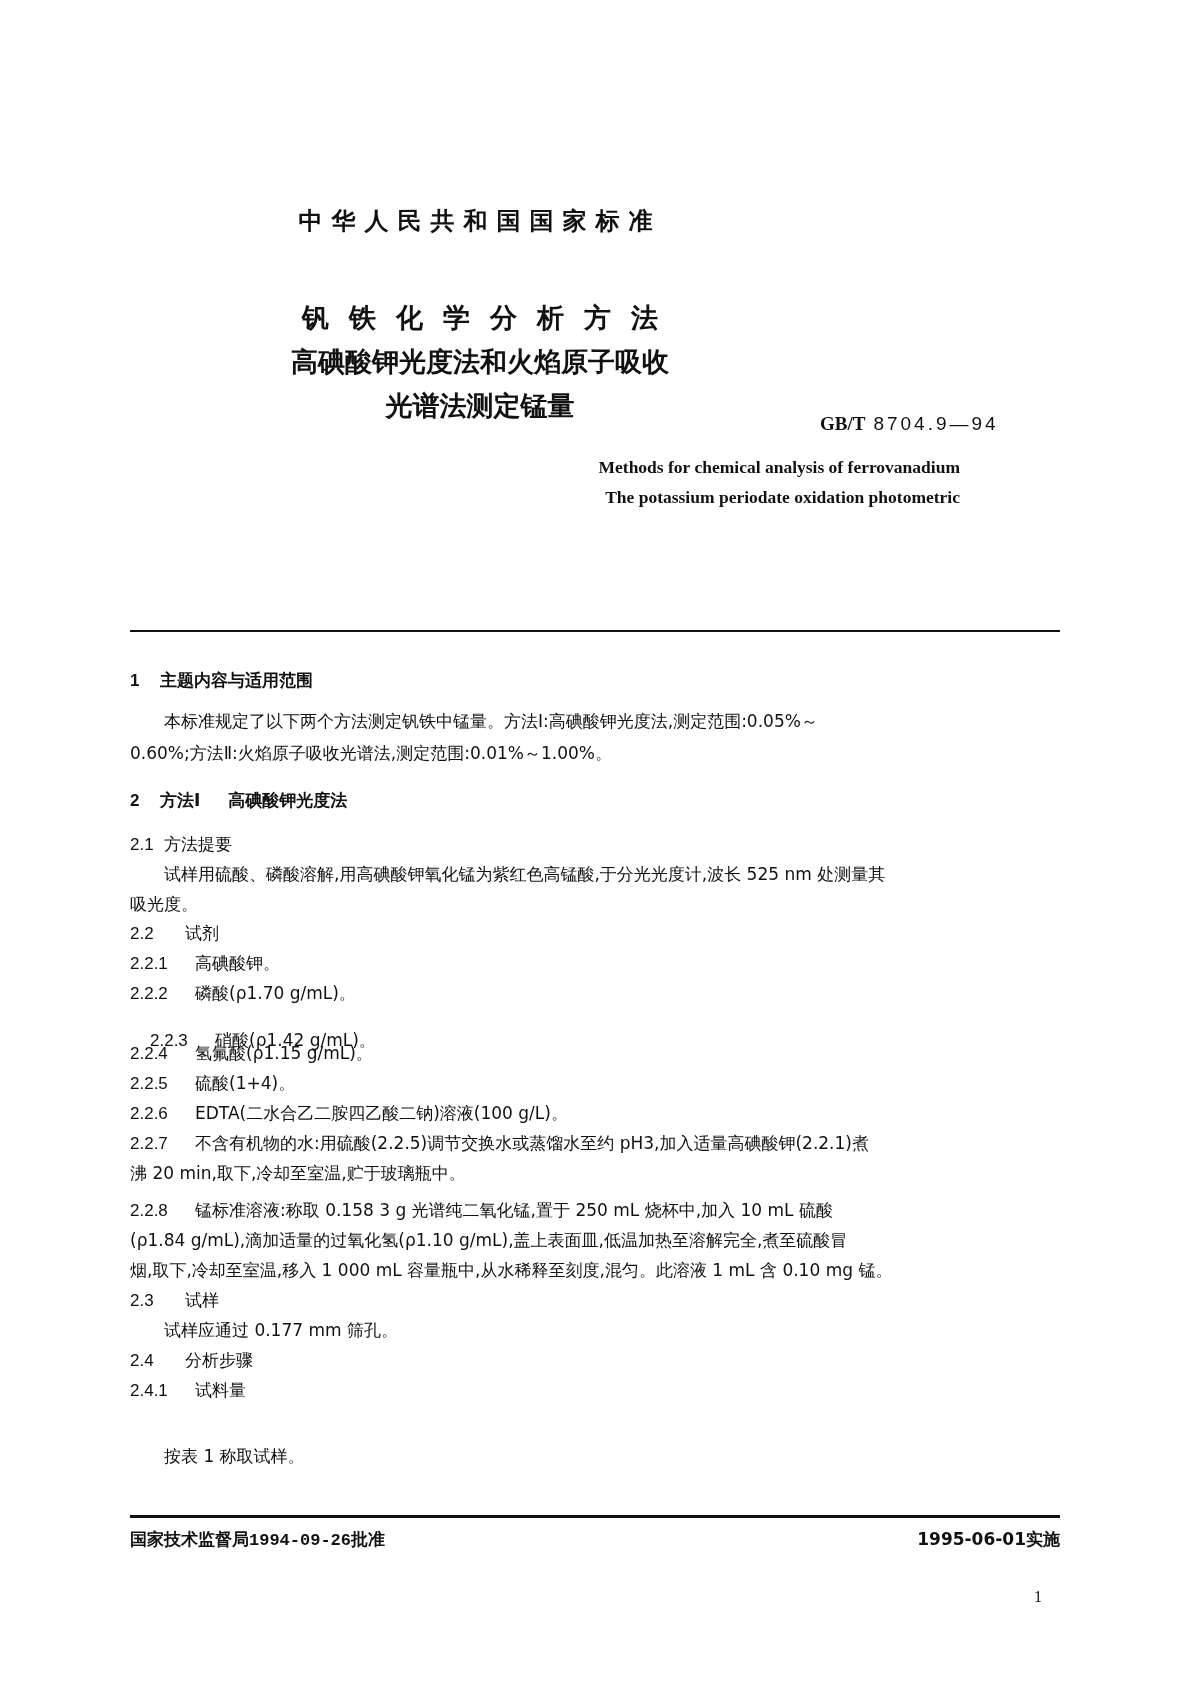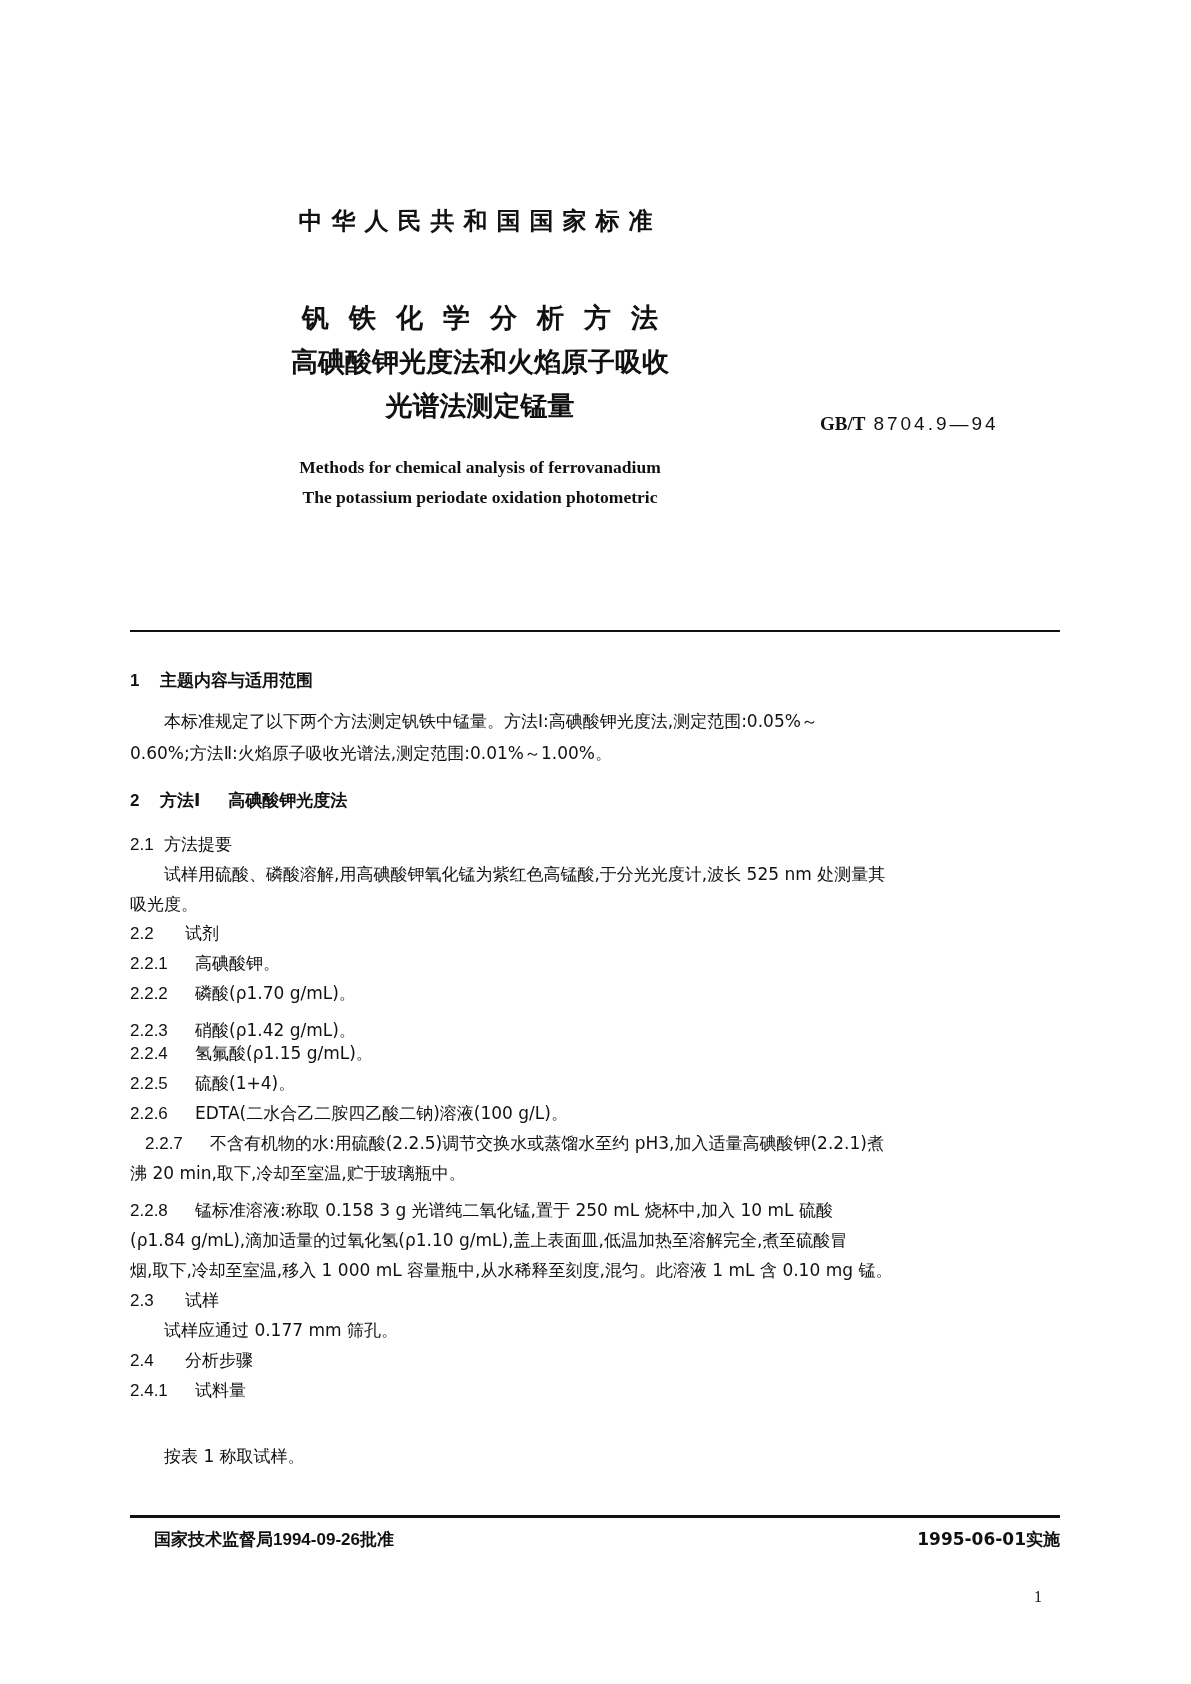--- a/index.html
+++ b/index.html
@@ -40,21 +40,21 @@
     .std-number {
       left: 820px; top: 412px;
       font-size: 19px;
       white-space: nowrap;
     }
     .std-number .prefix { font-family: "Liberation Serif", serif; font-weight: bold; margin-top: 36px; }
     .std-number .num { font-family: "Liberation Sans", sans-serif; letter-spacing: 3px; margin-left: 8px; }
 
     .title-en {
       left: 0; width: 960px;
-      text-align: center;
+      text-align: right;
       font-family: "Liberation Serif", serif;
       font-weight: bold;
       font-size: 17.5px;
       line-height: 30px;
       top: 452px;
     }
 
     .rule {
       left: 130px; width: 930px;
       height: 2px;
@@ -80,24 +80,23 @@
       display: inline-block;
       font-family: "Liberation Sans", sans-serif;
     }
     .w1 { width: 30px; }
     .w2 { width: 55px; }
     .w3 { width: 65px; }
     .indent { padding-left: 34px; }
 
     .footer-left {
       left: 130px; top: 1528px;
-      font-family: Liberation Sans, sans-serif;
+      font-family: Liberation Mono, monospace;
       font-weight: bold;
       font-size: 17px;
-      margin-left: 24px;
     }
     .footer-right {
       right: 131px; top: 1528px;
       font-family: "DejaVu Sans", "Liberation Sans", sans-serif;
       font-weight: bold;
       font-size: 17px;
     }
     .page-number {
       left: 1034px; top: 1588px;
       font-family: "Liberation Serif", serif;
@@ -145,33 +144,33 @@
   <div class="line" style="top:253px;">
     <span class="num-col w2">2.2</span><span>试剂</span>
   </div>
 
   <div class="line" style="top:283px;">
     <span class="num-col w3">2.2.1</span><span>高碘酸钾。</span>
   </div>
   <div class="line" style="top:313px;">
     <span class="num-col w3">2.2.2</span><span>磷酸(ρ1.70 g/mL)。</span>
   </div>
-  <div class="line" style="top:350px;">
+  <div class="line" style="top:360px;margin-left:20px;">
     <span class="num-col w3">2.2.3</span><span>硝酸(ρ1.42 g/mL)。</span>
   </div>
   <div class="line" style="top:373px;">
     <span class="num-col w3">2.2.4</span><span>氢氟酸(ρ1.15 g/mL)。</span>
   </div>
   <div class="line" style="top:403px;">
     <span class="num-col w3">2.2.5</span><span>硫酸(1+4)。</span>
   </div>
   <div class="line" style="top:433px;">
     <span class="num-col w3">2.2.6</span><span>EDTA(二水合乙二胺四乙酸二钠)溶液(100 g/L)。</span>
   </div>
-  <div class="line" style="top:463px;margin-left:15px;">
+  <div class="line" style="top:463px;">
     <span class="num-col w3">2.2.7</span><span>不含有机物的水:用硫酸(2.2.5)调节交换水或蒸馏水至约 pH3,加入适量高碘酸钾(2.2.1)煮</span>
   </div>
   <div class="line" style="top:493px;">沸 20 min,取下,冷却至室温,贮于玻璃瓶中。</div>
 
   <div class="line" style="top:530px;">
     <span class="num-col w3">2.2.8</span><span>锰标准溶液:称取 0.158 3 g 光谱纯二氧化锰,置于 250 mL 烧杯中,加入 10 mL 硫酸</span>
   </div>
   <div class="line" style="top:560px;">(ρ1.84 g/mL),滴加适量的过氧化氢(ρ1.10 g/mL),盖上表面皿,低温加热至溶解完全,煮至硫酸冒</div>
   <div class="line" style="top:590px;">烟,取下,冷却至室温,移入 1 000 mL 容量瓶中,从水稀释至刻度,混匀。此溶液 1 mL 含 0.10 mg 锰。</div>
 

